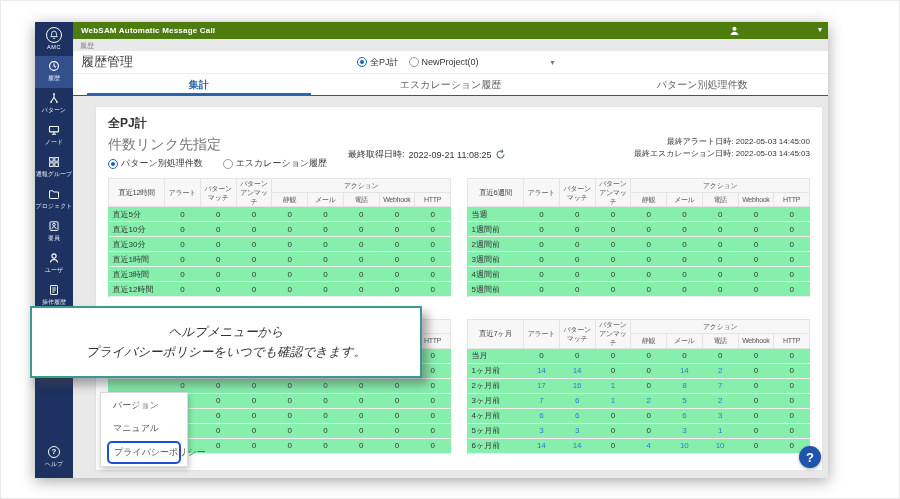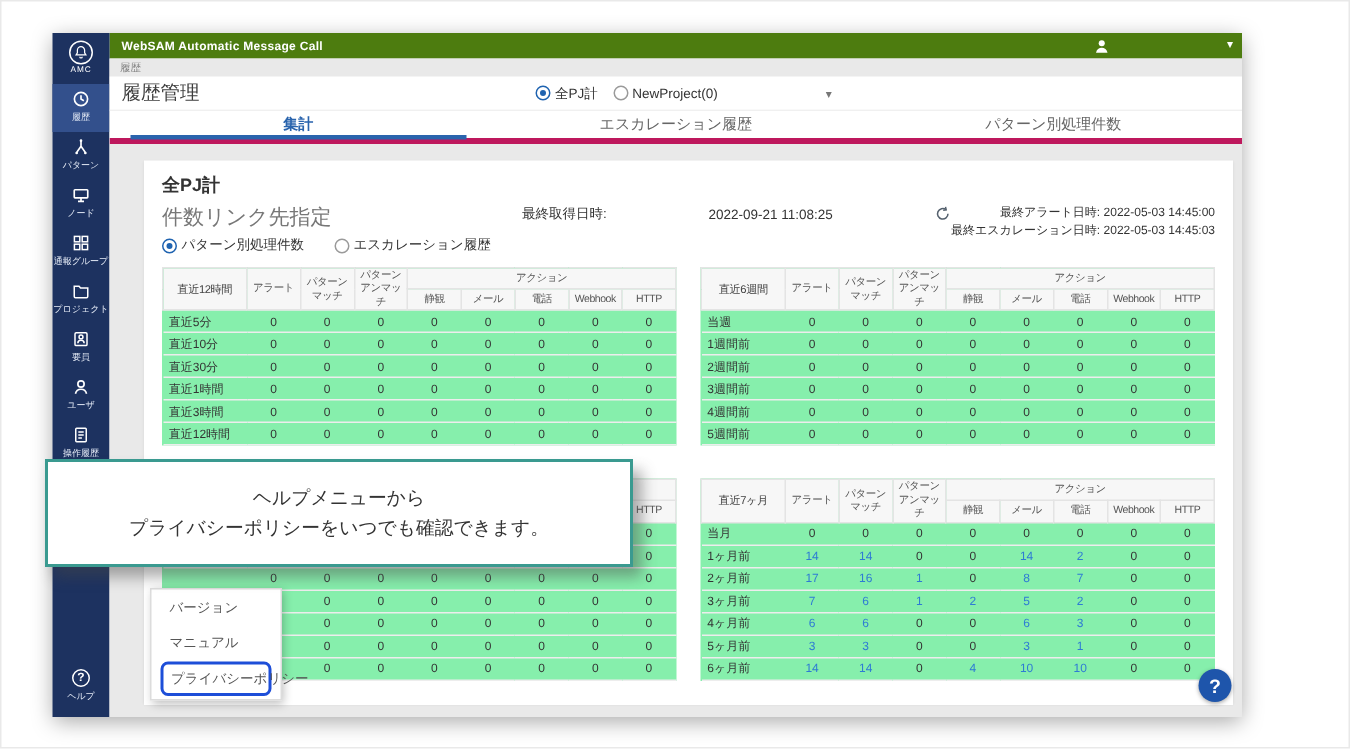--- a/index.html
+++ b/index.html
@@ -44,38 +44,38 @@
   .page-title { font-size:13px; color:#3d3d3d; }
   .scope-group { position:absolute; left:284px; top:0; bottom:0; display:flex; align-items:center;
                  font-size:9px; color:#333; }
   .radio-opt { display:flex; align-items:center; gap:3px; cursor:pointer; }
   .radio-opt + .radio-opt { margin-left:10px; }
   .radio { width:10px; height:10px; border:1.5px solid #9a9a9a; border-radius:50%; background:#fff; position:relative; flex:none; }
   .radio.sel { border-color:#1f63b0; }
   .radio.sel::after { content:''; position:absolute; inset:2px; background:#1f63b0; border-radius:50%; }
   .dd-caret { margin-left:72px; color:#777; font-size:8px; cursor:pointer; }
 
-  .tabs-row { height:23px; background:#fff; border-top:1px solid #f0f0f0; border-bottom:4px solid #be185d;
+  .tabs-row { height:23px; background:#fff; border-top:1px solid #f0f0f0; border-bottom:1px solid #be185d;
               display:flex; }
   .tab { flex:1; display:flex; align-items:center; justify-content:center; font-size:10px; color:#666;
          position:relative; cursor:pointer; }
   .tab.active { color:#2a64ad; font-weight:bold; }
   .tab.active::after { content:''; position:absolute; left:14px; right:14px; bottom:-1px; height:3px; background:#2a64ad; }
 
   .content { position:absolute; left:0; right:0; top:58px; bottom:0; }
   .card { position:absolute; left:23px; top:10px; right:6px; bottom:8px; background:#fff;
           padding:8px 12px; box-shadow:0 0 2px rgba(0,0,0,0.08); }
   .card-head { font-size:12px; font-weight:600; color:#333; }
 
   .controls { display:flex; align-items:flex-start; margin-top:4px; }
   .ctl-left { width:240px; flex:none; }
   .ctl-label { font-size:14px; color:#777; }
   .ctl-radios { display:flex; align-items:center; gap:10px; margin-top:3px; font-size:9px; color:#333; }
-  .ctl-center { flex:1; display:flex; align-items:center; justify-content:space-between; gap:4px;
-                font-size:9px; color:#333; }
+  .ctl-center { flex:1; display:flex; align-items:center; justify-content:flex-start; gap:4px;
+                font-size:9px; color:#333; margin-top:12px; }
   .refresh { width:11px; height:11px; color:#55616e; cursor:pointer; }
   .refresh svg { width:11px; height:11px; display:block; }
   .ctl-right { flex:none; text-align:right; font-size:8px; color:#333; line-height:1.55; }
 
   .tables-grid { margin-top:8px; display:grid; grid-template-columns:1fr 1fr; column-gap:16px; row-gap:22px;
                  align-items:start; }
   .stat-table { width:100%; border-collapse:collapse; table-layout:fixed; background:#86efac; }
   .stat-table th { background:#f7f7f7; border:1px solid #e4e4e4; color:#555; font-weight:normal;
                    font-size:7px; letter-spacing:-0.3px; padding:0 1px; line-height:1.3;
                    text-align:center; vertical-align:middle; }
@@ -89,21 +89,21 @@
 
   
   .fab { position:absolute; right:7px; bottom:10px; width:22px; height:22px; border-radius:50%;
          background:#1e55ab; color:#fff; font-size:13px; font-weight:bold; display:flex;
          align-items:center; justify-content:center; box-shadow:0 1px 3px rgba(0,0,0,0.35); cursor:pointer; }
 
   
   .callout { position:absolute; left:30px; top:306px; width:392px; height:72px; background:#fff;
              border:2px solid #3a9a90; box-shadow:6px 7px 9px rgba(70,70,70,0.45);
              display:flex; flex-direction:column; align-items:center; justify-content:center;
-             font-size:12.5px; color:#333; line-height:1.6; z-index:50; }
+             font-size:12.5px; color:#333; line-height:1.6; z-index:50;font-style:italic; }
 
   
   .help-menu { position:absolute; left:100px; top:392px; width:88px; background:#fff;
                border:1px solid #dcdcdc; box-shadow:1px 2px 6px rgba(0,0,0,0.25); z-index:40; padding:1px 4px; }
   .menu-item { font-size:9px; color:#555; padding:5px 8px; cursor:pointer; white-space:nowrap; }
   .menu-item.highlighted { border:2px solid #1d4ed8; border-radius:5px; margin:1px 2px; padding:3px 5px; }
 </style>
 </head>
 <body>
 

